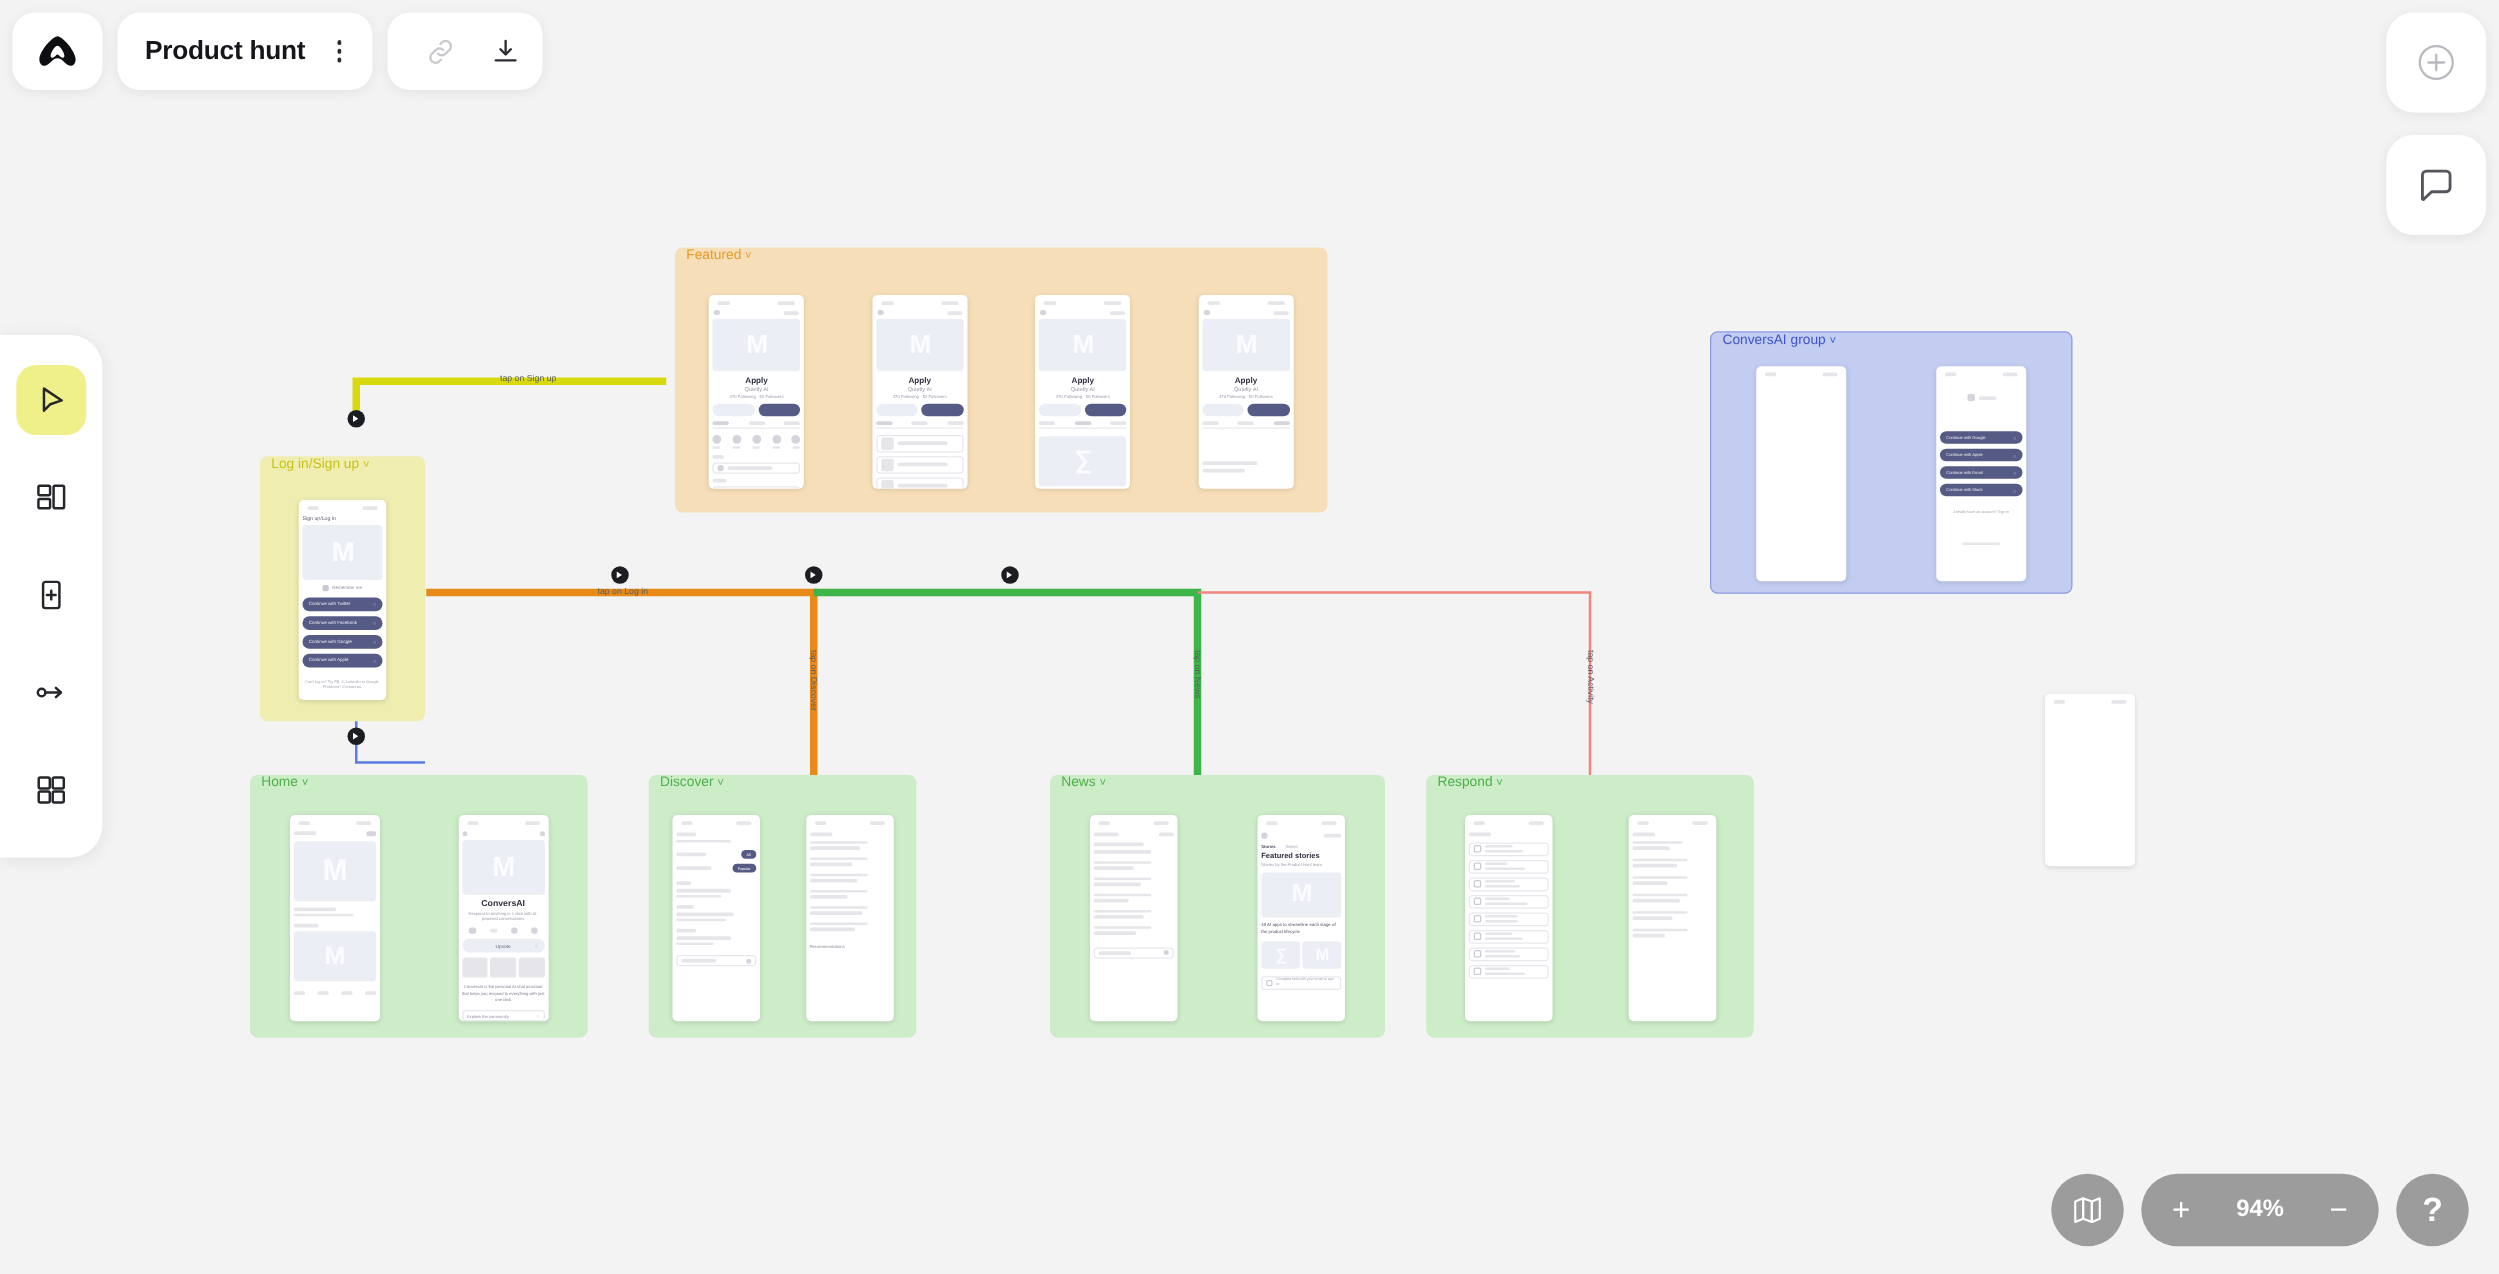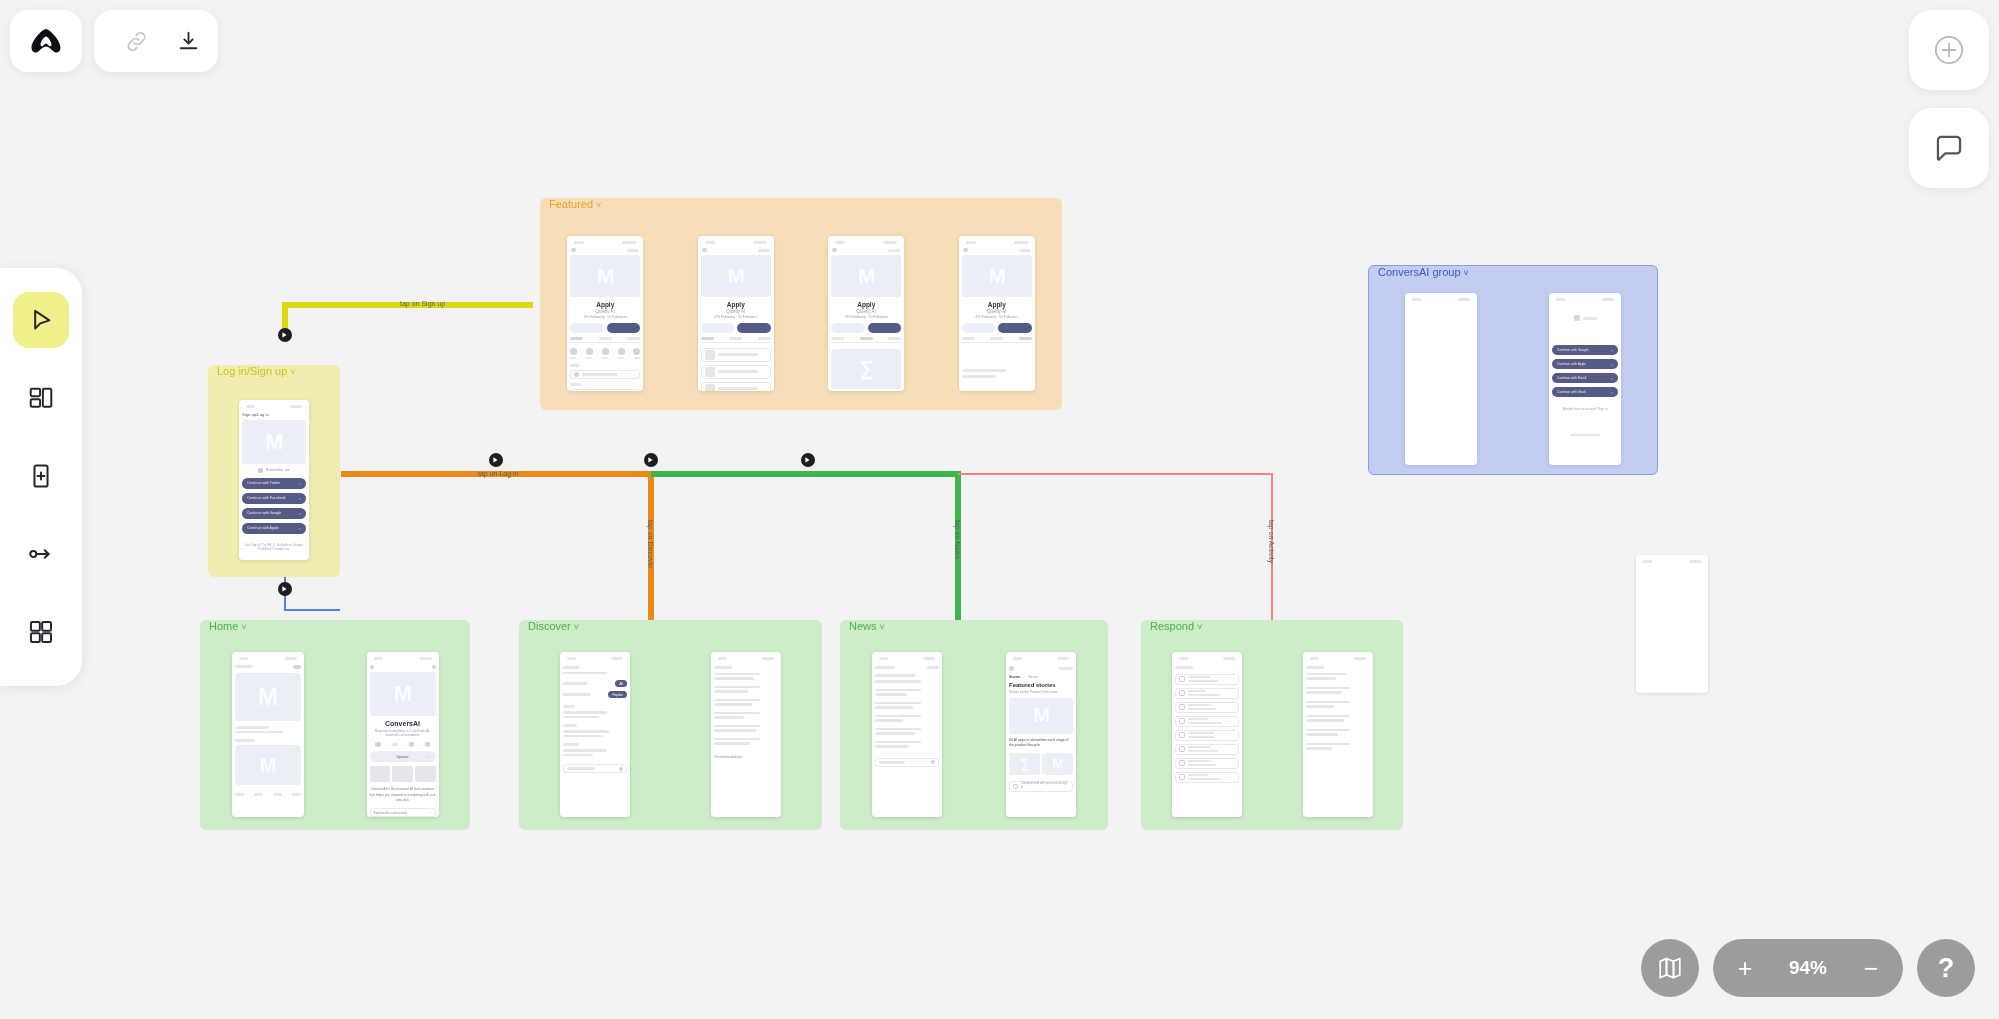--- a/index.html
+++ b/index.html
@@ -400,21 +400,21 @@
           </div>
           <div style="font-size:3.3px;color:#7e8091;text-align:center;margin-top:5px;line-height:1.6;">ConversAI is the personal AI chat assistant that helps you respond to everything with just one click</div>
           <div class="row-card" style="margin-top:5px;height:9px;justify-content:space-between;">
             <span style="font-size:3.3px;color:#8d8fa0;">Explore the community</span>
             <span style="font-size:4px;color:#b7b9c7;">○</span>
           </div>
         </div>
       </div>
     </div>
 
-    <div class="group g-green" style="left:519px;top:620px;width:303px;height:210px;">
+    <div class="group g-green" style="left:519px;top:620px;width:214px;height:210px;">
       <div class="group-label">
         <span>Discover</span><span class="caret">˅</span>
       </div>
       <div class="group-inner">
         <div class="phone" style="width:70px;height:165px;padding:3px;">
           <div class="ph-status">
               <div class="sk" style="width:9px;height:3px;"></div>
               <div class="sk" style="width:12px;height:3px;"></div>
             </div>
           <div class="sk" style="width:16px;height:3px;margin-top:4px;"></div>
@@ -674,20 +674,28 @@
   </div>
 
   <div class="topbar">
 
     <div class="panel logo-panel">
       <svg class="logo-mark" viewBox="0 0 34 28">
         <path d="M17 2 C13 2 2.5 14 2.5 20.5 C2.5 25 6 26.5 8.6 25 C11.2 23.5 13.5 19.5 17 19.5 C20.5 19.5 22.8 23.5 25.4 25 C28 26.5 31.5 25 31.5 20.5 C31.5 14 21 2 17 2 Z M17 9.5 C19 9.5 22.5 15 22.5 17.5 C22.5 19.3 20.8 19.6 19.6 18.6 C18.6 17.8 18 16.6 17 16.6 C16 16.6 15.4 17.8 14.4 18.6 C13.2 19.6 11.5 19.3 11.5 17.5 C11.5 15 15 9.5 17 9.5 Z" fill="#0d0e12"></path>
       </svg>
     </div>
 
+    <div class="panel title-panel">
+      <div class="doc-title">Product hunt</div>
+      <div class="kebab">
+          <i></i>
+          <i></i>
+          <i></i>
+        </div>
+    </div>
 
     <div class="panel actions-panel">
       <button class="icon-btn">
         <svg width="25" height="25" viewBox="0 0 24 24" fill="none" stroke="#c7c8cd" stroke-width="1.7" stroke-linecap="round">
           <path d="M10 13.5 a4 4 0 0 0 5.7 0 l3-3 a4 4 0 0 0 -5.7 -5.7 l-1.2 1.2"></path>
           <path d="M14 10.5 a4 4 0 0 0 -5.7 0 l-3 3 a4 4 0 0 0 5.7 5.7 l1.2 -1.2"></path>
         </svg>
       </button>
       <button class="icon-btn">
         <svg width="25" height="25" viewBox="0 0 24 24" fill="none" stroke="#2b2c31" stroke-width="1.8" stroke-linecap="round" stroke-linejoin="round">

